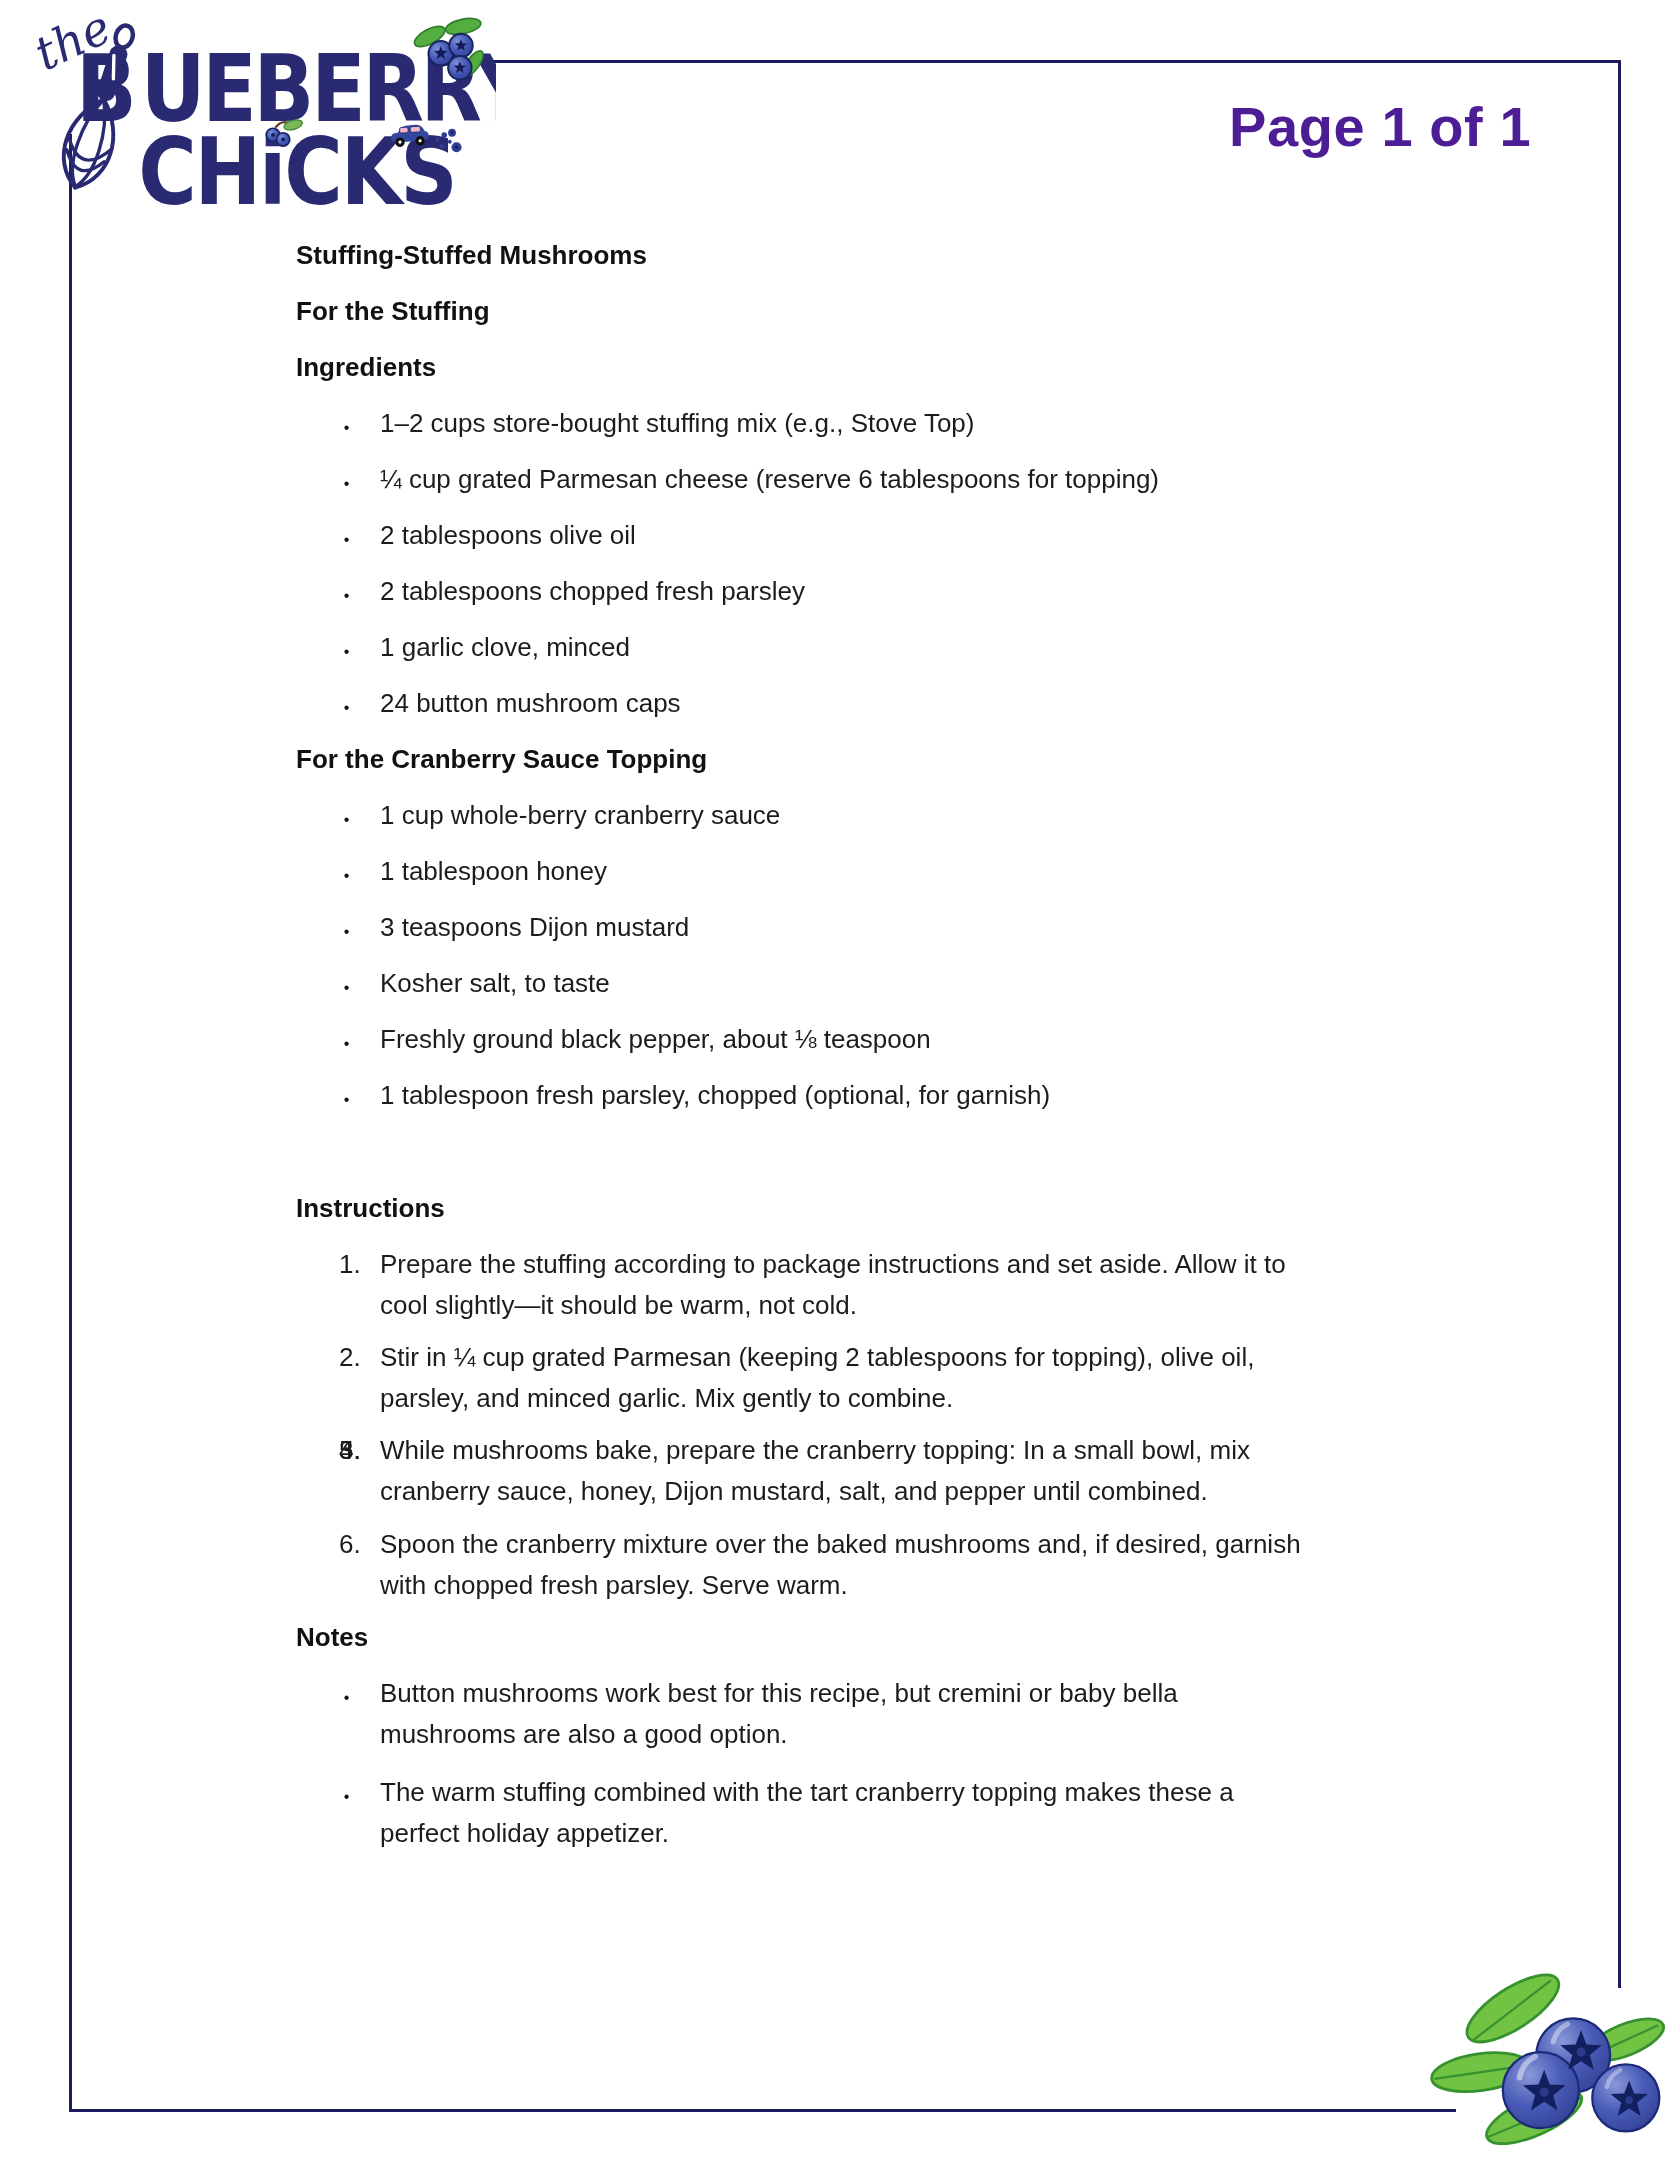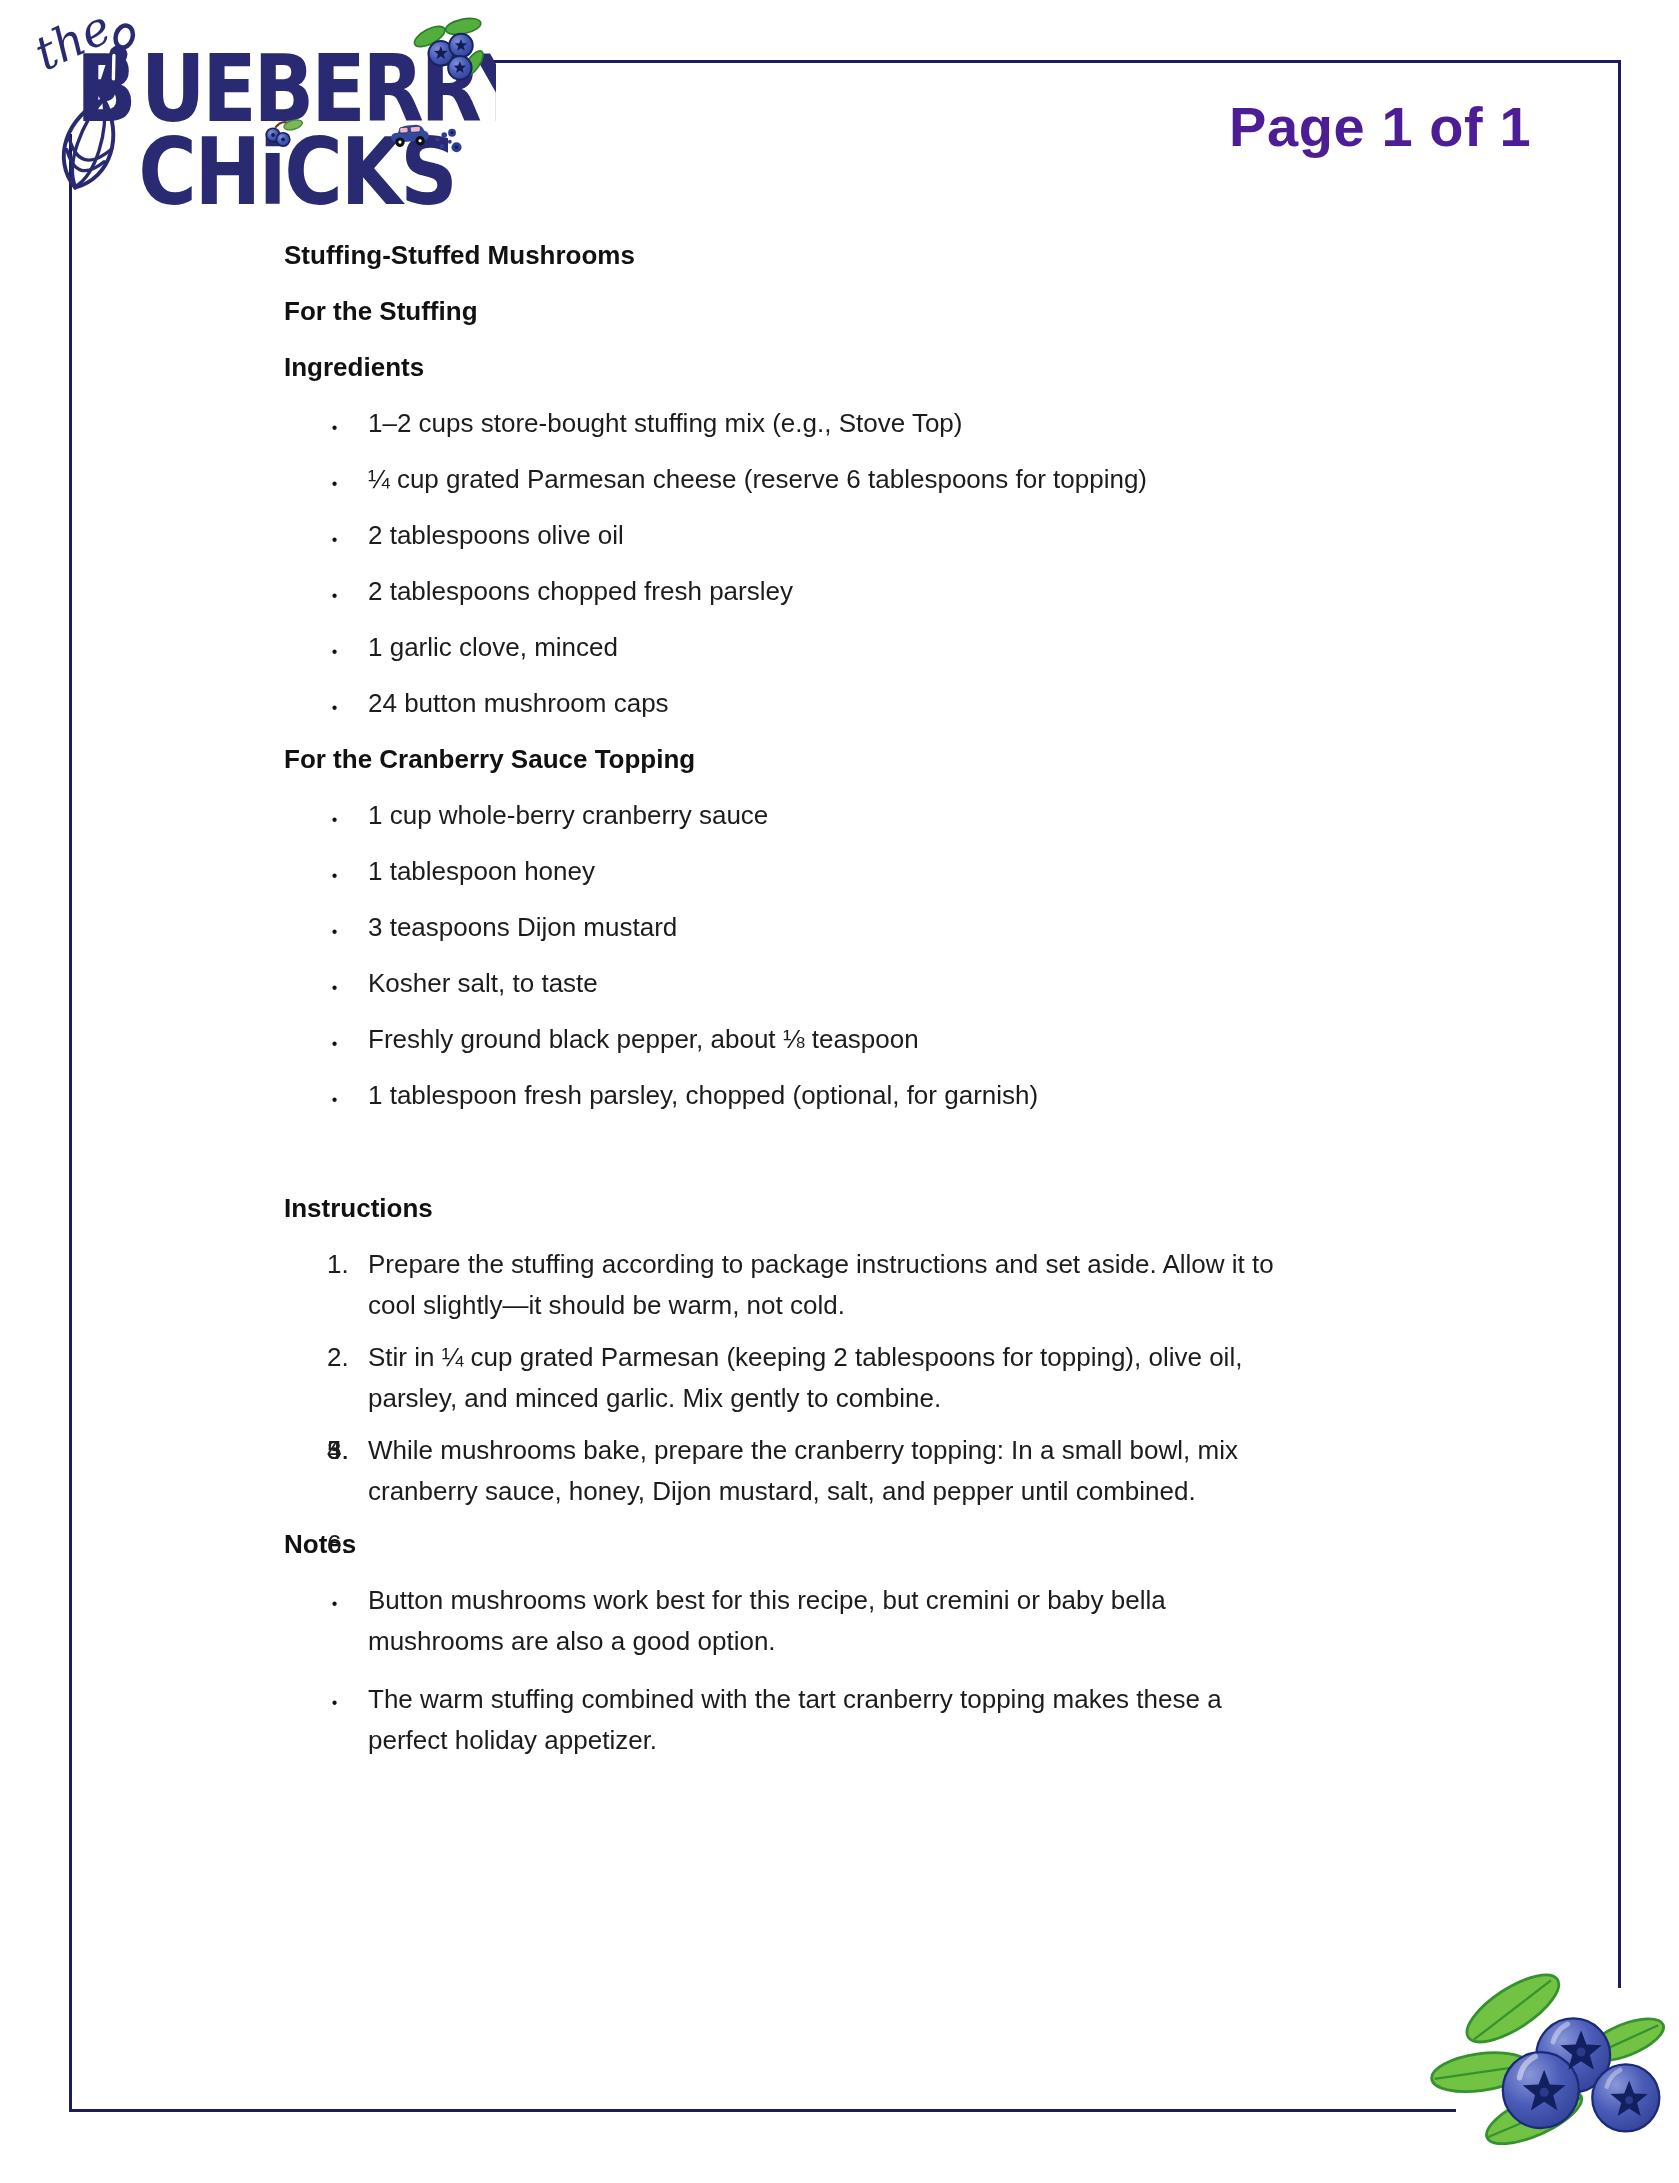--- a/index.html
+++ b/index.html
@@ -17,21 +17,21 @@
 
   
   .page-label{
     position:absolute;left:1229px;top:94px;
     font-size:56px;font-weight:700;letter-spacing:0.6px;color:#4c1d95;
   }
   .logo-wrap{position:absolute;left:31px;top:13.4px;width:465px;height:207px;}
 
   
   .flow{
-    position:absolute;left:284px;top:235px;width:1097px;
+    position:absolute;left:296px;top:235px;width:1097px;
     font-size:26px;line-height:41px;
   }
   .blk{margin:0 0 15px 0;}
   .hdr{font-weight:700;color:#111;}
   .li{position:relative;margin-left:84px;}
   .dot{
     position:absolute;left:-39px;top:3.9px;width:11.2px;
     font-size:16px;text-align:center;color:#111;
   }
   .num{position:absolute;left:-41px;top:0;width:36px;}
@@ -148,21 +148,22 @@
 
   <div class="blk hdr gap-instructions">Instructions</div>
   <div class="blk li step"><span class="num">1.</span><span class="pre">Prepare the stuffing according to package instructions and set aside. Allow it to
 cool slightly—it should be warm, not cold.</span></div>
   <div class="blk li step"><span class="num">2.</span><span class="pre">Stir in ¼ cup grated Parmesan (keeping 2 tablespoons for topping), olive oil,
 parsley, and minced garlic. Mix gently to combine.</span></div>
   <div class="blk li step"><span class="num">3.</span></div>
   <div class="blk li step"><span class="num">4.</span></div>
   <div class="blk li step"><span class="num">5.</span><span class="pre">While mushrooms bake, prepare the cranberry topping: In a small bowl, mix
 cranberry sauce, honey, Dijon mustard, salt, and pepper until combined.</span></div>
-  <div class="blk li step"><span class="num">6.</span></div>
+  <div class="blk li step"><span class="num">6.</span><span class="pre">Spoon the cranberry mixture over the baked mushrooms and, if desired, garnish
+with chopped fresh parsley. Serve warm.</span></div>
 
   <div class="blk hdr">Notes</div>
   <div class="blk li note"><span class="dot">•</span><span class="pre">Button mushrooms work best for this recipe, but cremini or baby bella
 mushrooms are also a good option.</span></div>
   <div class="blk li note"><span class="dot">•</span><span class="pre">The warm stuffing combined with the tart cranberry topping makes these a
 perfect holiday appetizer.</span></div>
 </div>
 
 <div class="clipart-bottom">
   <svg width="246" height="177" viewBox="0 0 440 316">

